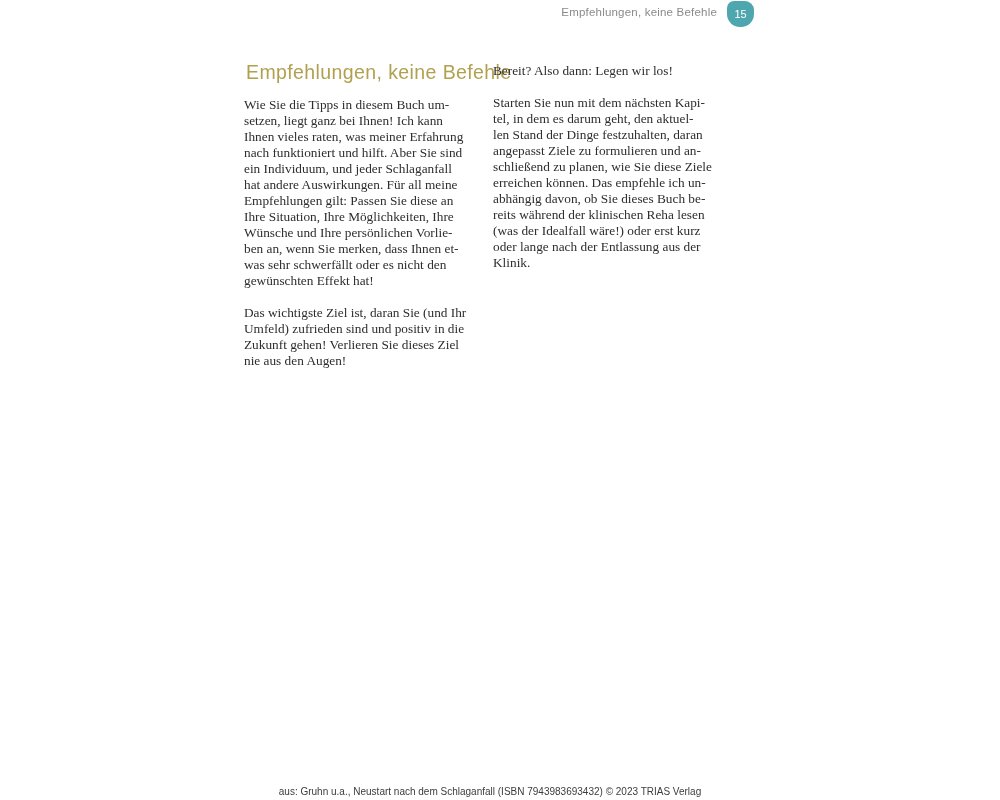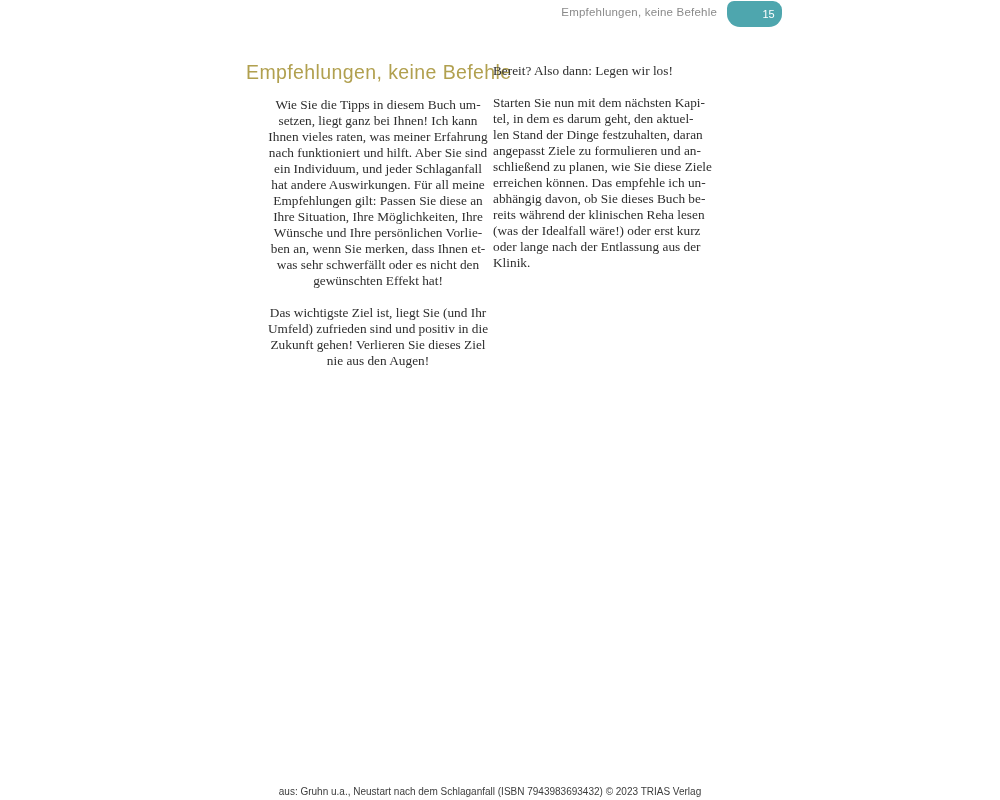--- a/index.html
+++ b/index.html
@@ -27,21 +27,20 @@
     width: 27px;
     height: 26px;
     background: #4ea6ae;
     border-radius: 7px 9px 13px 13px;
     color: #ffffff;
     font-family: "Liberation Sans", sans-serif;
     font-size: 11px;
     display: flex;
     align-items: center;
     justify-content: center;
-    padding-left: 28px;
   }
   .heading {
     position: absolute;
     left: 246px;
     top: 61px;
     margin: 0;
     font-family: "Liberation Sans", sans-serif;
     font-size: 19.5px;
     font-weight: normal;
     color: #b1a04f;
@@ -49,21 +48,21 @@
     white-space: nowrap;
   }
   .col {
     position: absolute;
     width: 240px;
     font-size: 13.3px;
     line-height: 16px;
     color: #2d2d2d;
   }
   .col p { margin: 0 0 16px 0; white-space: pre-line; }
-  .col-left  { left: 258px; top: 97px; text-align: center; }
+  .col-left  { left: 244px; top: 97px; }
   .col-right { left: 493px; top: 63px; }
   .footer {
     position: absolute;
     left: 0;
     top: 786px;
     width: 980px;
     text-align: center;
     font-family: "Liberation Sans", sans-serif;
     font-size: 10px;
     color: #3c3c3c;
@@ -86,21 +85,21 @@
 Ihnen vieles raten, was meiner Erfahrung
 nach funktioniert und hilft. Aber Sie sind
 ein Individuum, und jeder Schlaganfall
 hat andere Auswirkungen. Für all meine
 Empfehlungen gilt: Passen Sie diese an
 Ihre Situation, Ihre Möglichkeiten, Ihre
 Wünsche und Ihre persönlichen Vorlie-
 ben an, wenn Sie merken, dass Ihnen et-
 was sehr schwerfällt oder es nicht den
 gewünschten Effekt hat!</p>
-    <p>Das wichtigste Ziel ist, liegt Sie (und Ihr
+    <p>Das wichtigste Ziel ist, daran Sie (und Ihr
 Umfeld) zufrieden sind und positiv in die
 Zukunft gehen! Verlieren Sie dieses Ziel
 nie aus den Augen!</p>
   </div>
 
   <div class="col col-right">
     <p>Bereit? Also dann: Legen wir los!</p>
     <p>Starten Sie nun mit dem nächsten Kapi-
 tel, in dem es darum geht, den aktuel-
 len Stand der Dinge festzuhalten, daran

